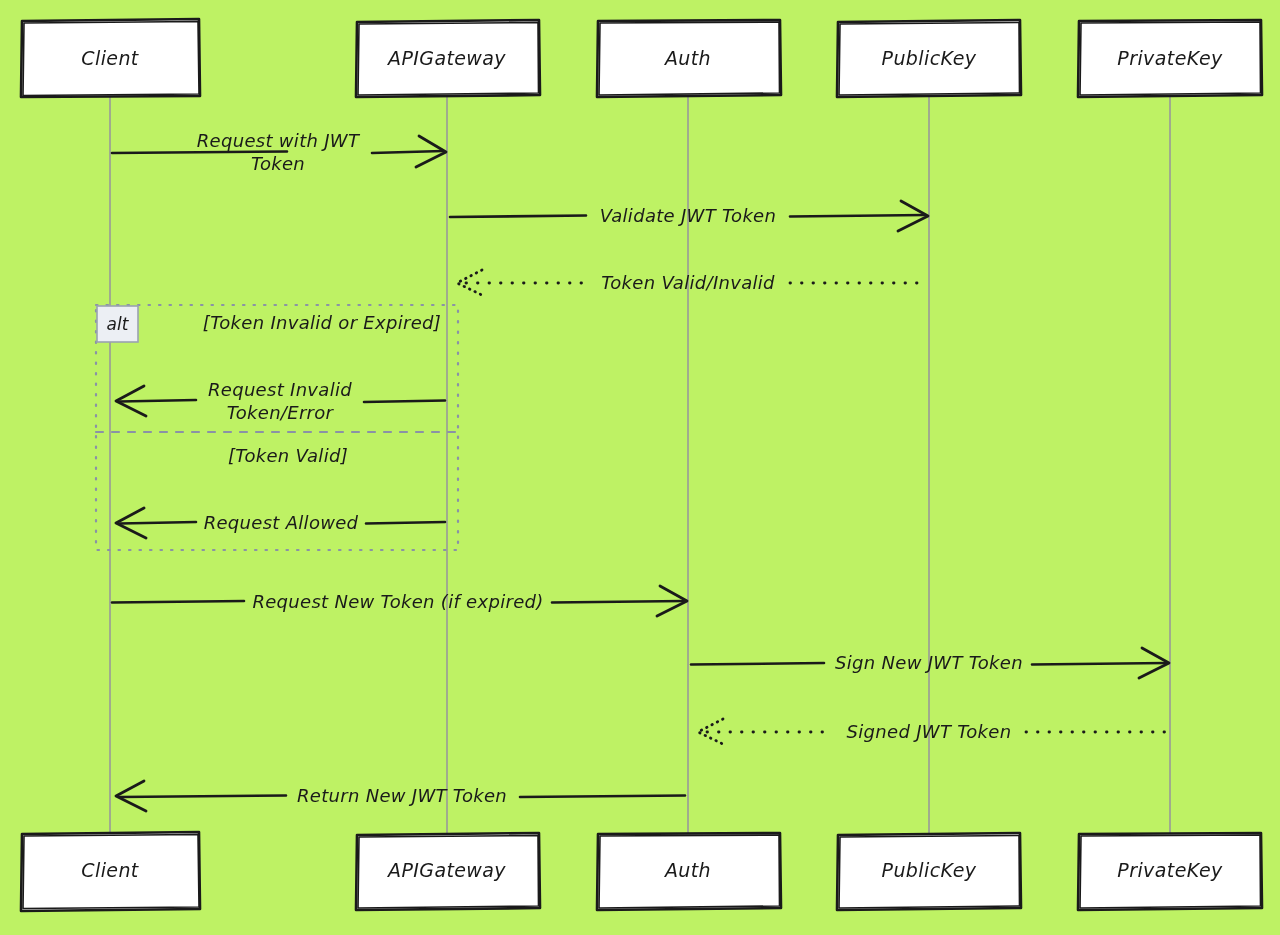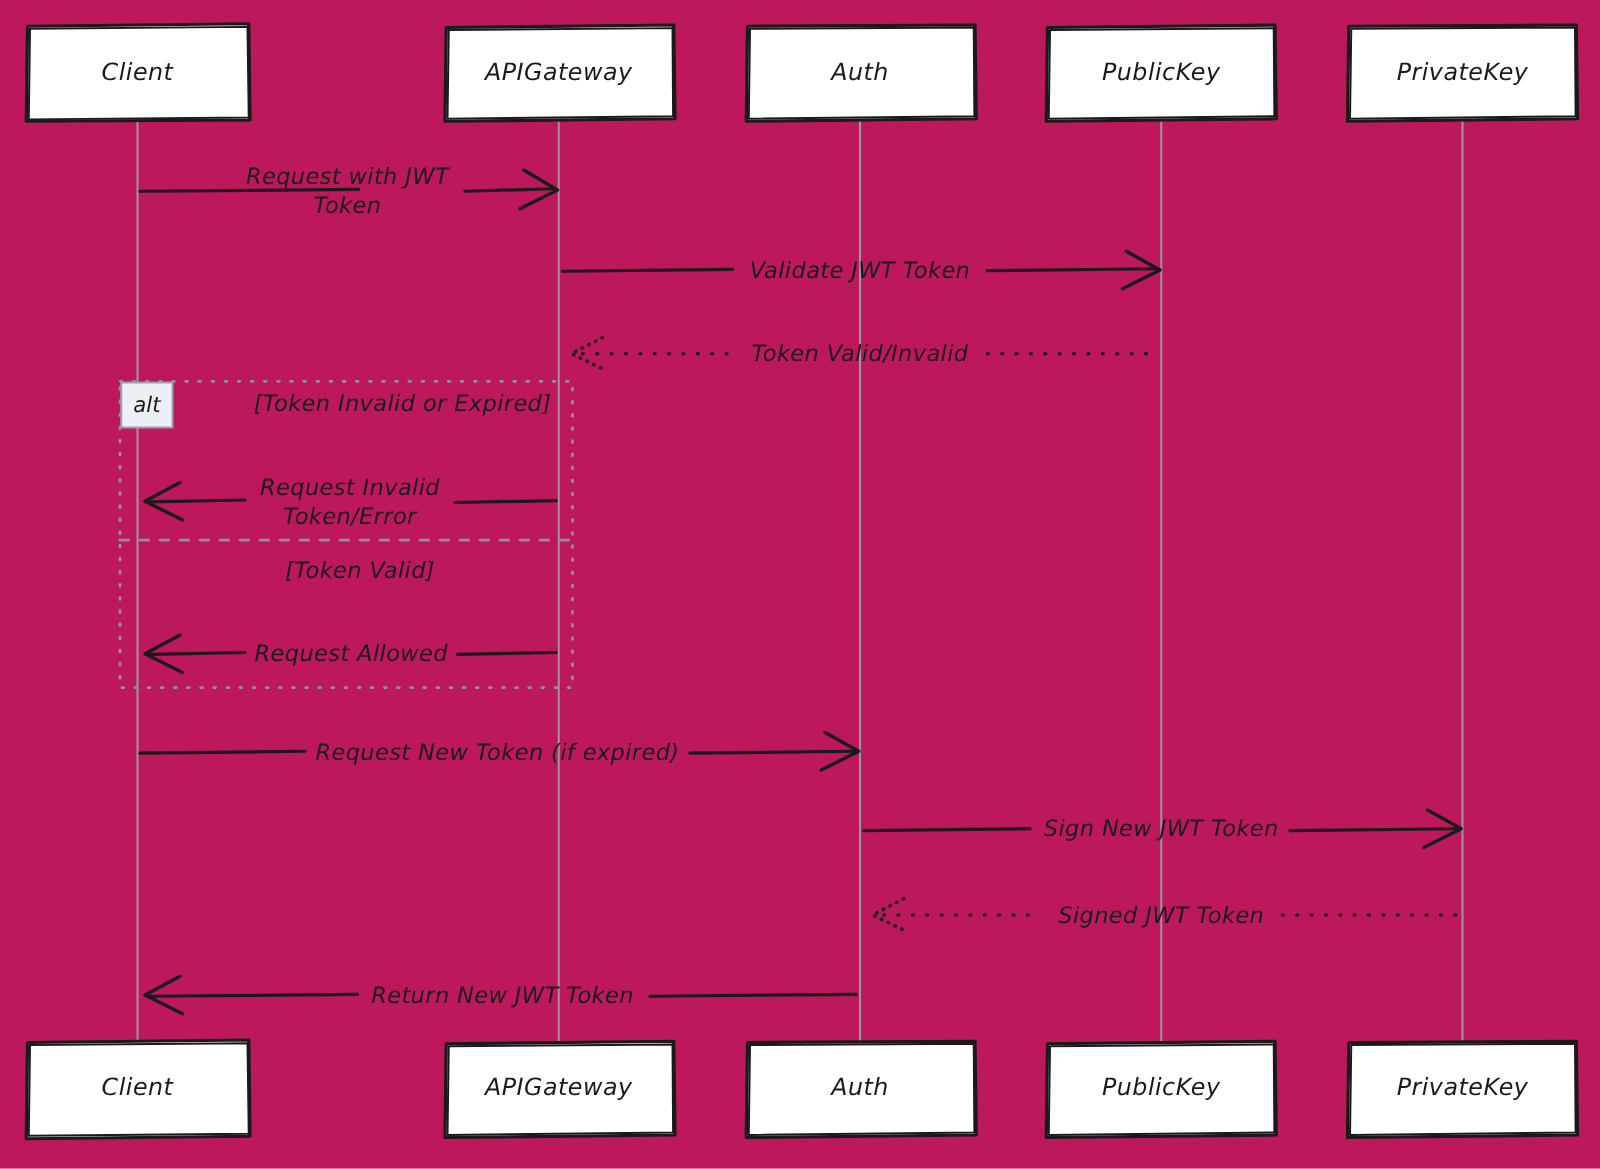--- a/index.html
+++ b/index.html
@@ -10,21 +10,21 @@
   body {
     width: 1280px;
     height: 935px;
     font-family: "DejaVu Sans", sans-serif;
     overflow: hidden;
   }
   #diagram-root {
     position: relative;
     width: 1280px;
     height: 935px;
-    background: #be185d;
+    background: #bef264;
   }
   svg#seq-svg {
     position: absolute;
     left: 0;
     top: 0;
     width: 1280px;
     height: 935px;
     display: block;
   }
   .actor-label {

